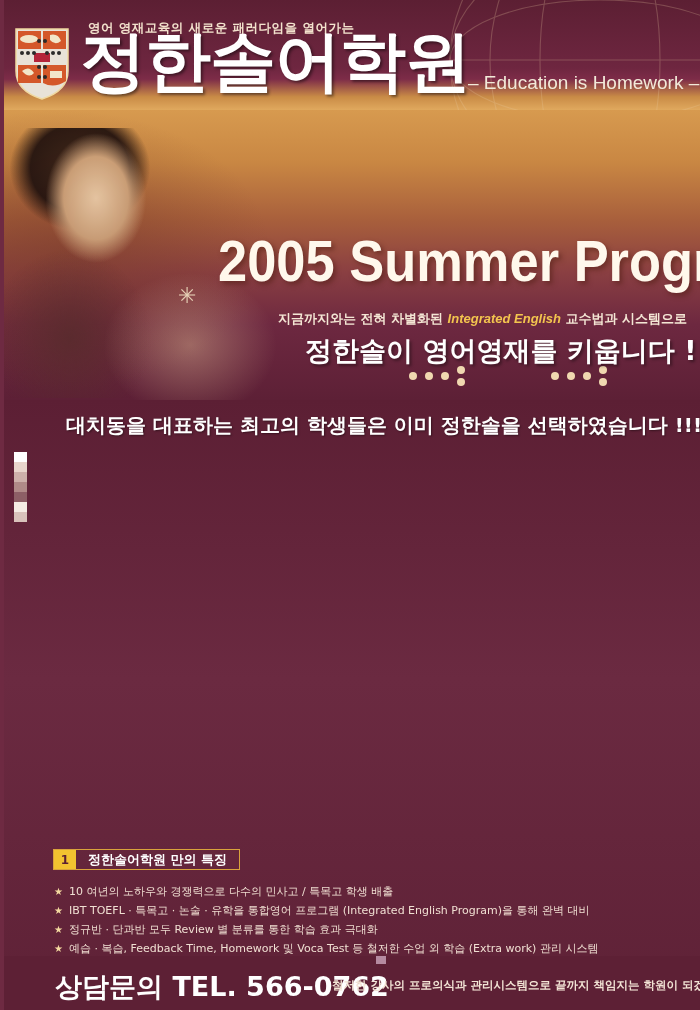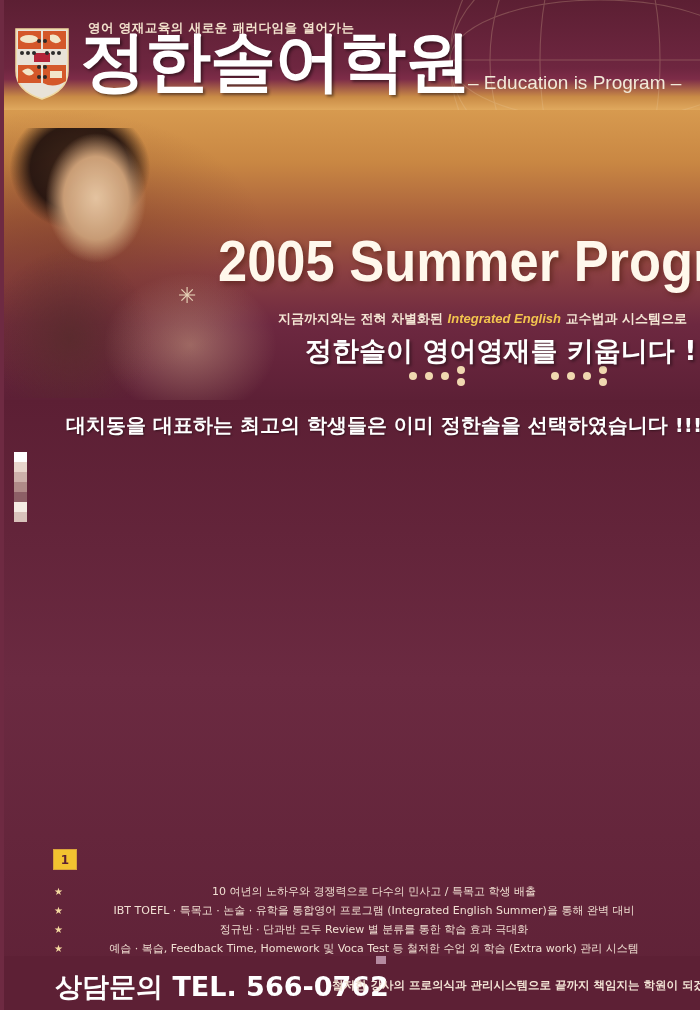--- a/index.html
+++ b/index.html
@@ -79,21 +79,21 @@
   .sec-label { color:#ffffff; font-weight:bold; font-size:13px;
     padding:0 12px; display:flex; align-items:center;
     white-space:nowrap; background:transparent; }
 
   .sec1 { position:absolute; left:53px; top:449px; }
   .bullets { position:absolute; left:54px; top:484px; width:625px; }
   .bullet { display:flex; font-size:11px; color:#f0dfd2;
     line-height:1.42; margin-bottom:3.5px; }
   .bullet .mk { color:#f4d9a0; margin-right:6px; flex:0 0 auto;
     font-size:10px; line-height:1.55; }
-  .bullet .tx { flex:1 1 auto;text-align:center; }
+  .bullet .tx { flex:1 1 auto; }
 
   
   .footer { position:absolute; left:0; bottom:0; width:700px; height:54px;
     background:#5d2035; }
   .foot-tel { position:absolute; left:55px; top:13px;
     font-size:27px; font-weight:bold; color:#ffffff; white-space:nowrap; }
   .foot-note { position:absolute; left:332px; top:22px;
     font-size:11.5px; font-weight:bold; color:#f2e3d4; white-space:nowrap; }
   .foot-bar { position:absolute; left:376px; top:0; width:10px; height:8px;
     background:#b58aa0; }
@@ -141,21 +141,21 @@
           <circle cx="31" cy="40" r="2"></circle>
         <circle cx="25" cy="50" r="2"></circle>
           <circle cx="31" cy="50" r="2"></circle>
         <circle cx="25" cy="14" r="2"></circle>
           <circle cx="31" cy="14" r="2"></circle>
       </g>
     </svg>
 
     <div class="hdr-sub">영어 영재교육의 새로운 패러다임을 열어가는</div>
     <div class="hdr-main">정한솔어학원</div>
-    <div class="hdr-tag">– Education is Program –</div>
+    <div class="hdr-tag">– Education is Homework –</div>
   </div>
 
   <div class="hero">
     <div class="hero-girl"></div>
     <div class="hero-glow"></div>
     <div class="star">✳</div>
     <div class="hero-title">2005 Summer Program</div>
     <svg class="dots" viewBox="0 0 280 30">
       <g fill="#f0d8b0">
         <circle cx="8" cy="14" r="4"></circle>
@@ -186,30 +186,31 @@
       <div style="background:#e8d5cc"></div>
       <div style="background:#cdb0aa"></div>
       <div style="background:#b08a88"></div>
       <div style="background:#8d5f66"></div>
       <div style="background:#f5ece4"></div>
       <div style="background:#d9c2bb"></div>
     </div>
 
     <div class="sec-head sec1">
       <div class="sec-num">1</div>
+      <div class="sec-label">정한솔어학원 만의 특징</div>
     </div>
 
     <div class="bullets">
       <div class="bullet">
           <span class="mk">★</span>
           <span class="tx">10 여년의 노하우와 경쟁력으로 다수의 민사고 / 특목고 학생 배출</span>
         </div>
       <div class="bullet">
           <span class="mk">★</span>
-          <span class="tx">IBT TOEFL · 특목고 · 논술 · 유학을 통합영어 프로그램 (Integrated English Summer)을 통해 완벽 대비</span>
+          <span class="tx">IBT TOEFL · 특목고 · 논술 · 유학을 통합영어 프로그램 (Integrated English Program)을 통해 완벽 대비</span>
         </div>
       <div class="bullet">
           <span class="mk">★</span>
           <span class="tx">정규반 · 단과반 모두 Review 별 분류를 통한 학습 효과 극대화</span>
         </div>
       <div class="bullet">
           <span class="mk">★</span>
           <span class="tx">예습 · 복습, Feedback Time, Homework 및 Voca Test 등 철저한 수업 외 학습 (Extra work) 관리 시스템</span>
         </div>
       <div class="bullet">

